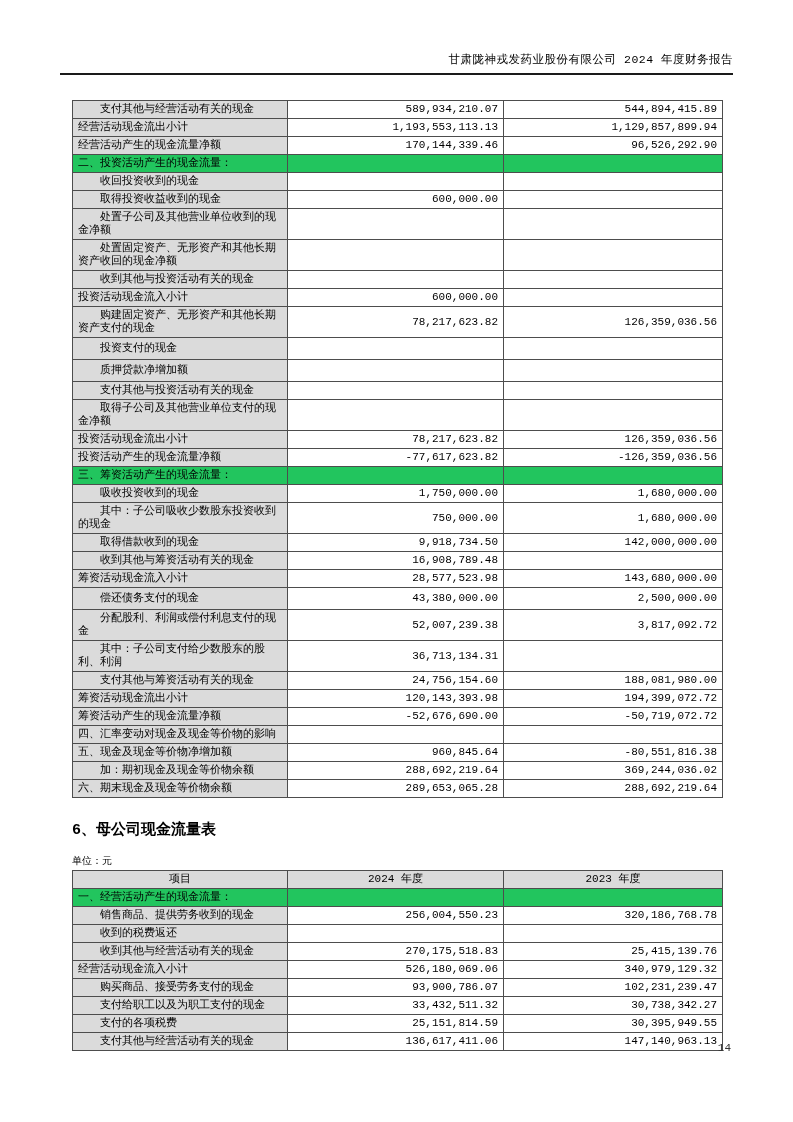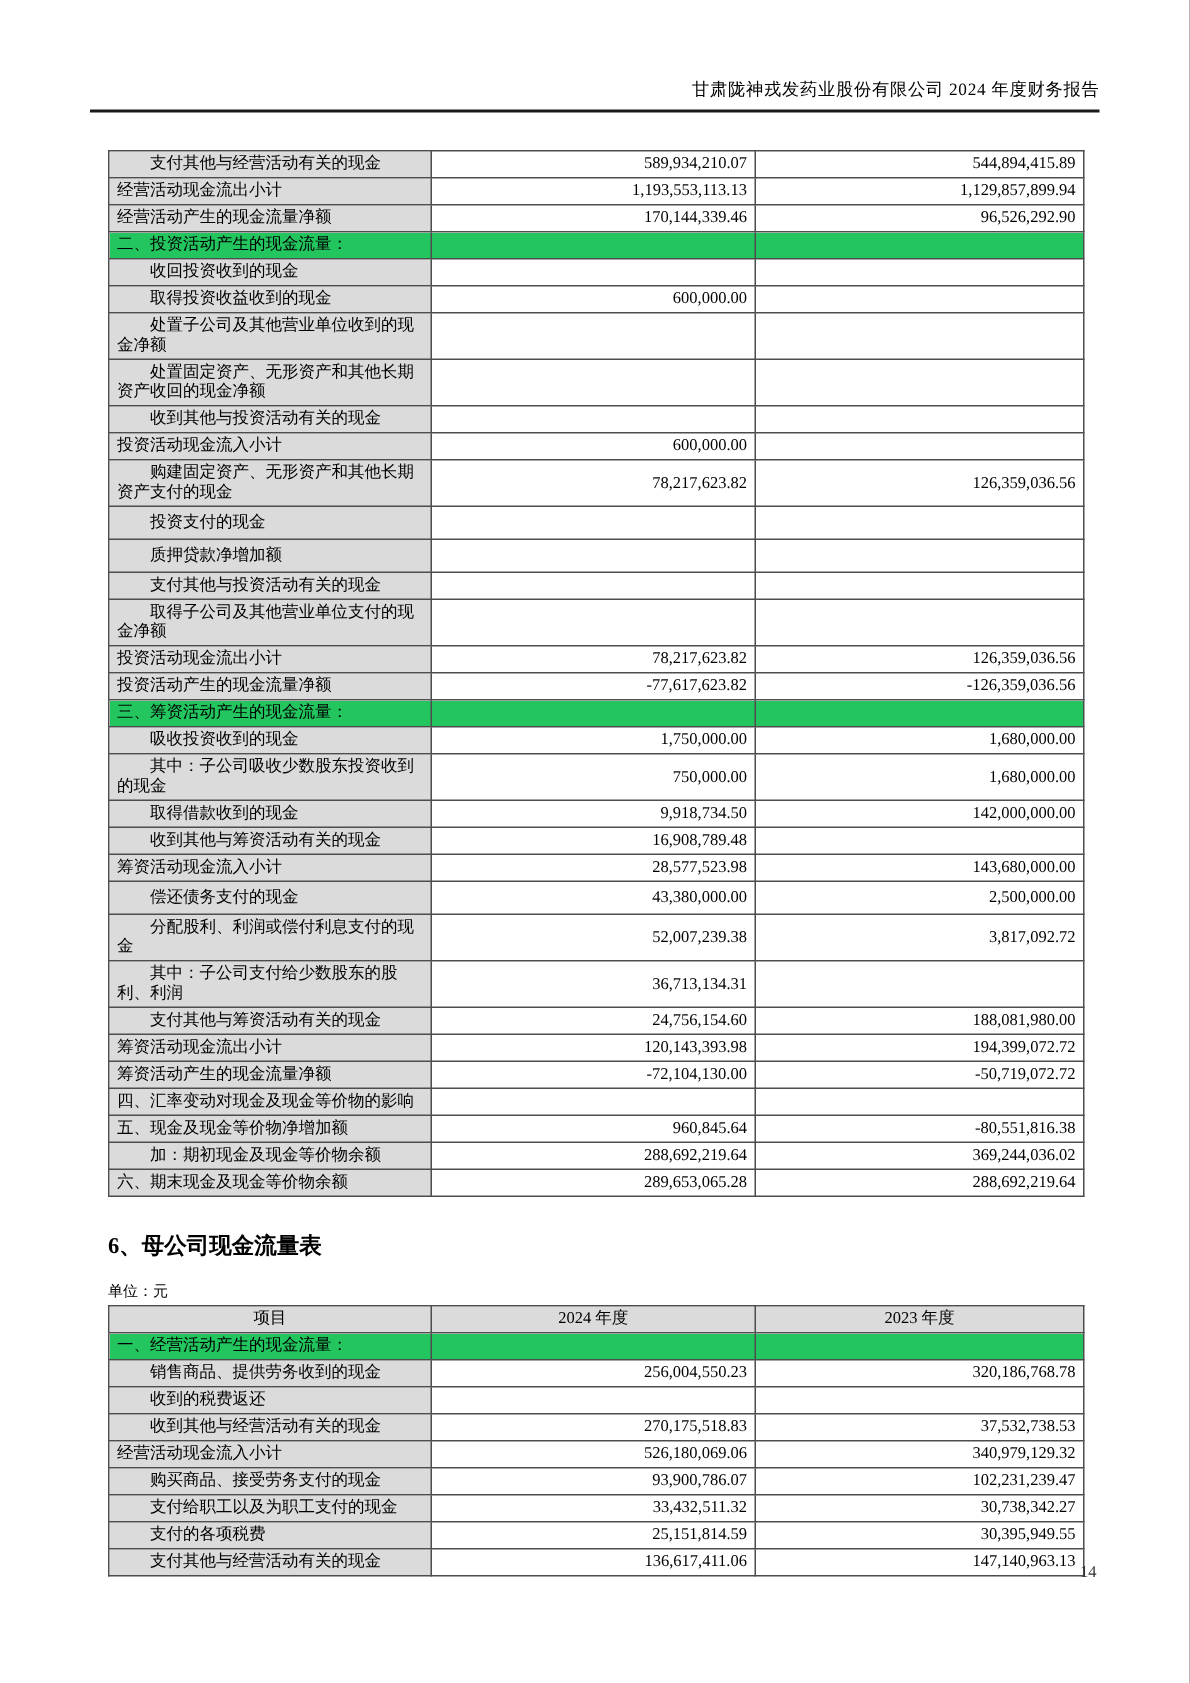--- a/index.html
+++ b/index.html
@@ -3,21 +3,21 @@
 <meta charset="utf-8">
 <style>
   * { box-sizing: border-box; }
   html, body { margin: 0; padding: 0; background: #888; }
   .page {
     position: relative;
     width: 793px;
     height: 1122px;
     margin: 0 auto;
     background: #ffffff;
-    font-family: Liberation Serif, serif;
+    font-family: Liberation Mono, monospace;
     color: #000000;
     overflow: hidden;
     padding-left: 32px;
   }
   .report-header-title {
     position: absolute;
     top: 53px;
     right: 60px;
     font-size: 11.5px;
     line-height: 14px;
@@ -230,21 +230,21 @@
             <td class="num">24,756,154.60</td>
             <td class="num">188,081,980.00</td>
           </tr>
           <tr>
             <td class="label">筹资活动现金流出小计</td>
             <td class="num">120,143,393.98</td>
             <td class="num">194,399,072.72</td>
           </tr>
           <tr>
             <td class="label">筹资活动产生的现金流量净额</td>
-            <td class="num">-72,104,130.00</td>
+            <td class="num">-52,676,690.00</td>
             <td class="num">-50,719,072.72</td>
           </tr>
           <tr>
             <td class="label">四、汇率变动对现金及现金等价物的影响</td>
             <td class="num"></td>
             <td class="num"></td>
           </tr>
           <tr>
             <td class="label">五、现金及现金等价物净增加额</td>
             <td class="num">960,845.64</td>
@@ -292,21 +292,21 @@
             <td class="num">320,186,768.78</td>
           </tr>
           <tr>
             <td class="label indent">收到的税费返还</td>
             <td class="num"></td>
             <td class="num"></td>
           </tr>
           <tr>
             <td class="label indent">收到其他与经营活动有关的现金</td>
             <td class="num">270,175,518.83</td>
-            <td class="num">37,532,738.53</td>
+            <td class="num">25,415,139.76</td>
           </tr>
           <tr>
             <td class="label">经营活动现金流入小计</td>
             <td class="num">526,180,069.06</td>
             <td class="num">340,979,129.32</td>
           </tr>
           <tr>
             <td class="label indent">购买商品、接受劳务支付的现金</td>
             <td class="num">93,900,786.07</td>
             <td class="num">102,231,239.47</td>

